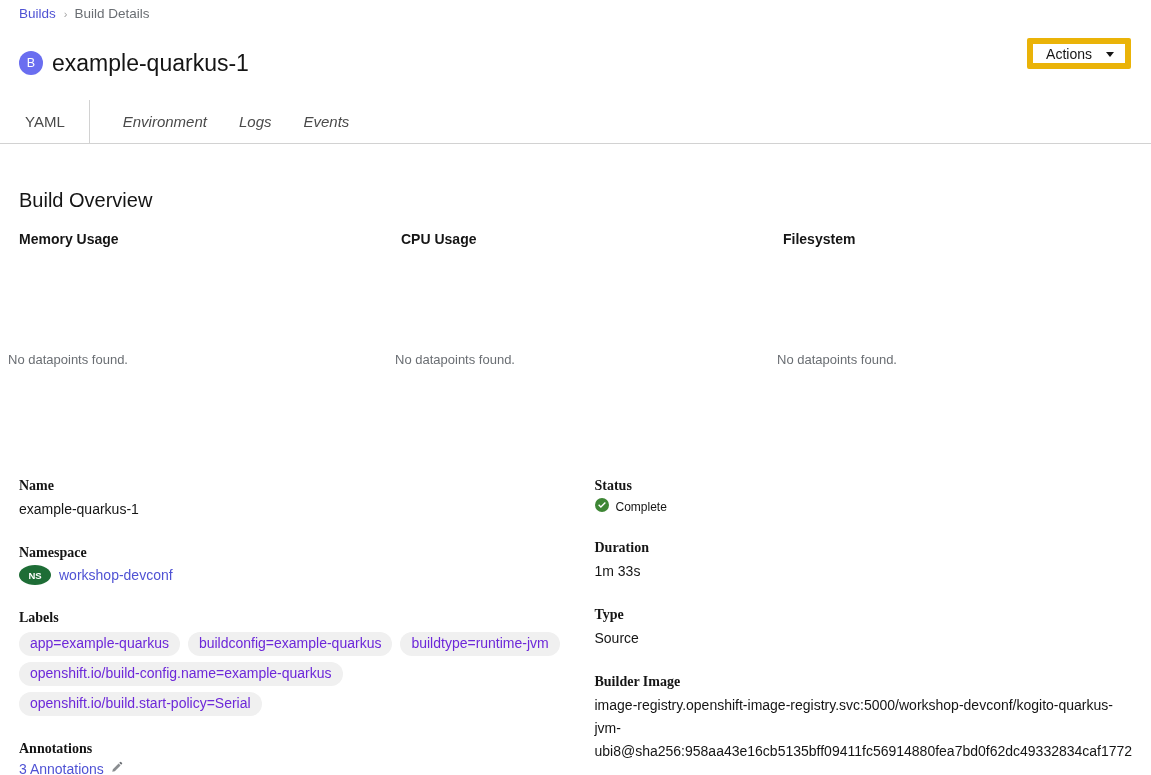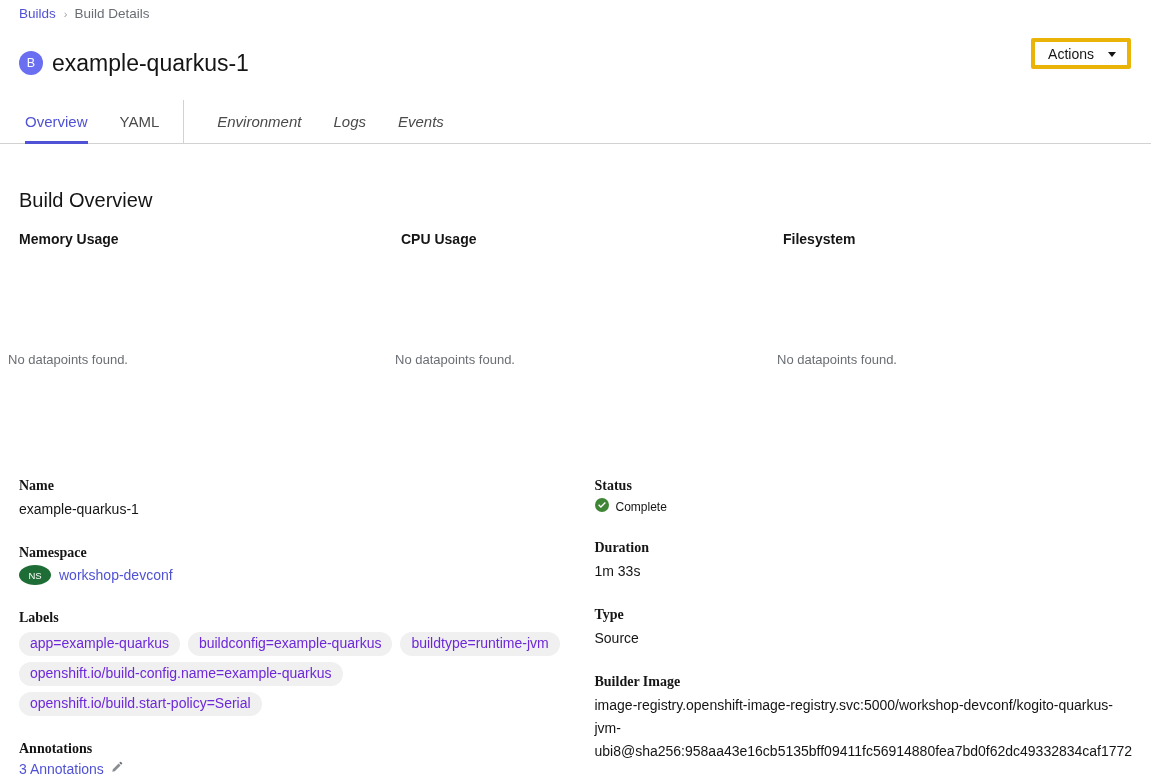--- a/index.html
+++ b/index.html
@@ -77,21 +77,21 @@
 
   
   .actions-btn {
     position: absolute;
     right: 20px;
     top: 38px;
     height: 31px;
     min-width: 99px;
     padding: 0 11px 0 13px;
     background: #ffffff;
-    border: 4px solid #eab308;
+    border: 6px solid #eab308;
     border-radius: 2px;
     display: flex;
     align-items: center;
     justify-content: space-between;
     gap: 14px;
     font-size: 14px;
     color: #151515;
     cursor: pointer;
     font-family: inherit;
   }
@@ -220,21 +220,21 @@
   .field-value.mono-wrap { line-height: 23px; }
 
   
   .ns-row { display: flex; align-items: center; }
   .ns-badge {
     width: 32px; height: 20px;
     border-radius: 50%;
     background: #1e6d36;
     color: #ffffff;
     font-size: 9.5px;
-    font-weight: 400;
+    font-weight: 700;
     display: flex;
     align-items: center;
     justify-content: center;
     margin-right: 8px;
     flex: 0 0 auto;
     letter-spacing: -0.2px;
   }
   .ns-link {
     color: #4f52d4;
     text-decoration: none;
@@ -290,23 +290,20 @@
     <span class="res-badge">B</span>
     <h1 class="res-title">example-quarkus-1</h1>
   </div>
 
   <button class="actions-btn">
     <span>Actions</span>
     <span class="caret"></span>
   </button>
 
   <div class="tabs">
-    <div class="tab active">
-      <span>Overview</span>
-    </div>
     <div class="tab">
       <span>YAML</span>
     </div>
     <div class="tab-divider"></div>
     <div class="tab-group-right">
       <div class="tab">
         <span>Environment</span>
       </div>
       <div class="tab">
         <span>Logs</span>

